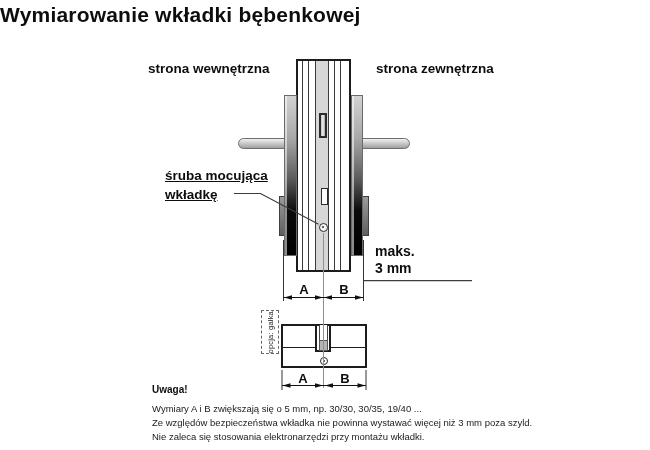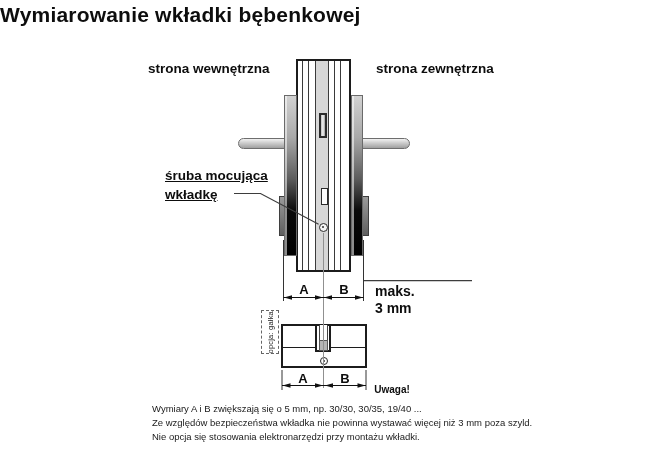--- a/index.html
+++ b/index.html
@@ -12,21 +12,21 @@
     left:0;top:3px;width:650px;
     font-size:21px;font-weight:700;letter-spacing:.2px;color:#0d0d0d;
   }
   .side-label{font-size:13.5px;font-weight:700;color:#0d0d0d;white-space:nowrap;}
   .screw-label{
     left:165px;top:166px;font-size:13.5px;font-weight:700;line-height:19px;
     white-space:pre-line;color:#0d0d0d;text-decoration:underline;
   }
   .maks-label{
     left:375px;top:243px;font-size:14px;font-weight:700;line-height:17px;
-    white-space:pre-line;color:#0d0d0d;margin-top:40px;
+    white-space:pre-line;color:#0d0d0d;
   }
   .dim-label{width:24px;text-align:center;font-size:13px;font-weight:700;color:#0d0d0d;}
 
   
   .door{left:296px;top:59px;width:55px;height:213px;background:#fff;border:2px solid #1c1c1c;z-index:3;}
   .door .vline{position:absolute;top:0;bottom:0;width:1px;background:#3a3a3a;}
   .door .channel{position:absolute;top:0;bottom:0;left:16.5px;width:12.5px;background:#d7d7d7;
     border-left:1px solid #3a3a3a;border-right:1px solid #3a3a3a;}
   .shield{width:12.5px;height:161px;top:95px;z-index:4;border:1px solid #6a6a6a;
     background:linear-gradient(180deg,#d2d2d2 0%,#a9a9a9 26%,#5c5c5c 52%,#0a0a0a 72%,#000 100%);
@@ -57,21 +57,21 @@
   .notch-inner{left:318.5px;top:324.5px;width:9.5px;height:26.5px;background:#fff;z-index:4;
     border-left:1px solid #444;border-right:1px solid #444;border-bottom:1px solid #444;}
   .notch-block{left:319px;top:340px;width:8.5px;height:11px;background:#b4b4b4;border:1px solid #555;z-index:5;}
   .knob-box{left:261px;top:310px;width:18px;height:44px;border:1.2px dashed #666;z-index:2;
     display:flex;align-items:center;justify-content:center;background:#fff;}
   .knob-box span{writing-mode:vertical-rl;transform:rotate(180deg);font-size:7.5px;
     letter-spacing:.2px;color:#222;white-space:nowrap;}
 
   
   .notes{left:152px;top:384px;width:480px;}
-  .notes-heading{font-size:10px;font-weight:700;color:#0d0d0d;margin-bottom:7px;text-align:center;}
+  .notes-heading{font-size:10px;font-weight:700;color:#0d0d0d;margin-bottom:7px;}
   .note-line{font-size:9.5px;line-height:14px;color:#1a1a1a;white-space:nowrap;}
 
   .overlay{position:absolute;left:0;top:0;width:650px;height:450px;z-index:10;pointer-events:none;}
 </style>
 </head>
 <body>
 
 <div class="stage">
 
   <div class="abs title">Wymiarowanie wkładki bębenkowej</div>
@@ -122,21 +122,21 @@
       <div class="dot"></div>
     </div>
 
   <div class="abs dim-label" style="left:291px;top:371px;">A</div>
   <div class="abs dim-label" style="left:333px;top:371px;">B</div>
 
   <div class="abs notes">
     <div class="notes-heading">Uwaga!</div>
     <div class="note-line">Wymiary A i B zwiększają się o 5 mm, np. 30/30, 30/35, 19/40 ...</div>
     <div class="note-line">Ze względów bezpieczeństwa wkładka nie powinna wystawać więcej niż 3 mm poza szyld.</div>
-    <div class="note-line">Nie opcja się stosowania elektronarzędzi  przy montażu wkładki.</div>
+    <div class="note-line">Nie zaleca się stosowania elektronarzędzi  przy montażu wkładki.</div>
   </div>
 
   <svg class="overlay" viewBox="0 0 650 450" xmlns="http://www.w3.org/2000/svg">
 
     <polyline points="234,193.5 260.5,193.5 318.6,224.2" fill="none" stroke="#3d3d3d" stroke-width="1.2"></polyline>
 
     <line x1="363.5" y1="280.7" x2="472" y2="280.7" stroke="#3d3d3d" stroke-width="1.2"></line>
 
     <line x1="323.5" y1="233" x2="323.5" y2="388" stroke="#909090" stroke-width="1"></line>
 

